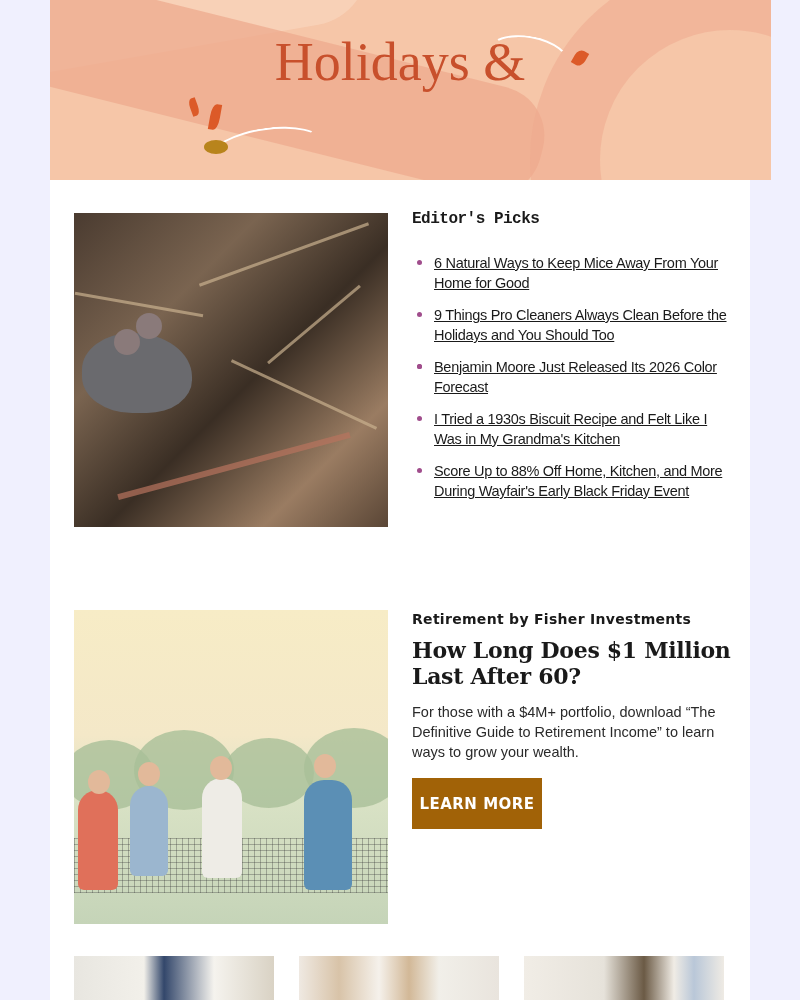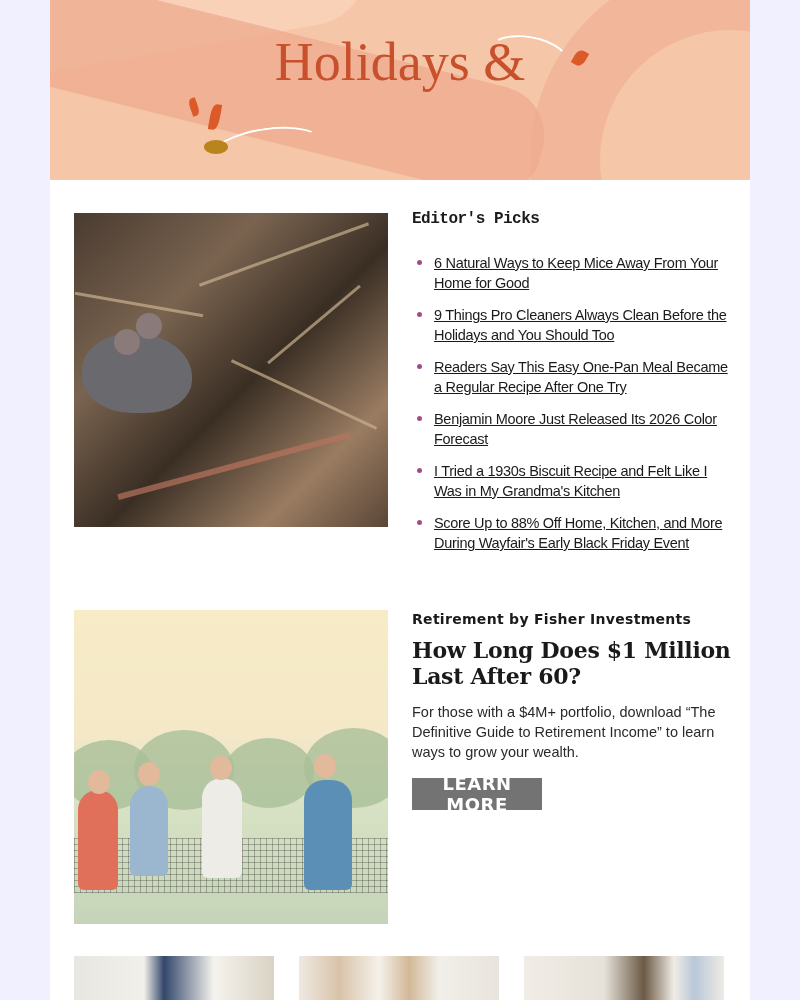--- a/index.html
+++ b/index.html
@@ -10,20 +10,21 @@
   }
   .wrap {
     position: absolute; left: 50px; top: 0; width: 700px; height: 1000px;
     background: #ffffff;
   }
   
   .banner {
     position: absolute; left: 0; top: 0; width: 700px; height: 180px;
     overflow: hidden;
     background: #f6c6a8;
+    padding-left: 21px;
   }
   .banner .swash1 {
     position: absolute; left: -60px; top: 30px; width: 560px; height: 110px;
     background: #eea98e; transform: rotate(14deg); border-radius: 50px; opacity: .75;
   }
   .banner .swash2 {
     position: absolute; left: 480px; top: -40px; width: 260px; height: 260px;
     border-radius: 50%; border: 70px solid #eea98e; opacity: .55;
   }
   .banner .swash3 {
@@ -88,23 +89,23 @@
   .sponsor-headline {
     position: absolute; left: 362px; top: 637px; width: 330px;
     font-family: "DejaVu Serif", serif; font-weight: bold; font-size: 22px; line-height: 26px; color: #1a1a1a;
     letter-spacing: -0.3px;
   }
   .sponsor-desc {
     position: absolute; left: 362px; top: 702px; width: 320px;
     font-size: 14.5px; line-height: 20px; color: #2a2a2a;
   }
   .learn-btn {
-    position: absolute; left: 362px; top: 778px; width: 130px; height: 32px;
-    background: #737373; color: #fff; border: none;
-    font-family: "DejaVu Sans", sans-serif; font-weight: bold; font-size: 18px; letter-spacing: 0.5px;
+    position: absolute; left: 362px; top: 778px; width: 130px; height: 51px;
+    background: #a16207; color: #fff; border: none;
+    font-family: "DejaVu Sans", sans-serif; font-weight: bold; font-size: 15px; letter-spacing: 0.5px;
     display: flex; align-items: center; justify-content: center; cursor: pointer;
   }
 
   
   .thumb { position: absolute; top: 956px; width: 200px; height: 44px; overflow: hidden; }
   .thumb1 { left: 24px; background: linear-gradient(90deg, #e8e6e0 0%, #f2f0ea 35%, #33476b 45%, #f5f3ee 70%, #d9d2c4 100%); }
   .thumb2 { left: 249px; background: linear-gradient(90deg, #efe9e2 0%, #d8c3a8 20%, #f5f1eb 40%, #d2b897 55%, #f1efe9 70%, #e9e4dd 100%); }
   .thumb3 { left: 474px; background: linear-gradient(90deg, #f1ede6 0%, #e6e2da 40%, #6b5a45 60%, #f0ece5 75%, #b9c7d8 85%, #efebe4 100%); }
 </style>
 </head>
@@ -144,21 +145,20 @@
     <li>
       <span class="bullet"></span>
       <a href="#">6 Natural Ways to Keep Mice Away From Your Home for Good</a>
     </li>
     <li>
       <span class="bullet"></span>
       <a href="#">9 Things Pro Cleaners Always Clean Before the Holidays and You Should Too</a>
     </li>
     <li>
       <span class="bullet"></span>
-      <a href="#">Readers Say This Easy One-Pan Meal Became a Regular Recipe After One Try</a>
     </li>
     <li>
       <span class="bullet"></span>
       <a href="#">Benjamin Moore Just Released Its 2026 Color Forecast</a>
     </li>
     <li>
       <span class="bullet"></span>
       <a href="#">I Tried a 1930s Biscuit Recipe and Felt Like I Was in My Grandma's Kitchen</a>
     </li>
     <li>

